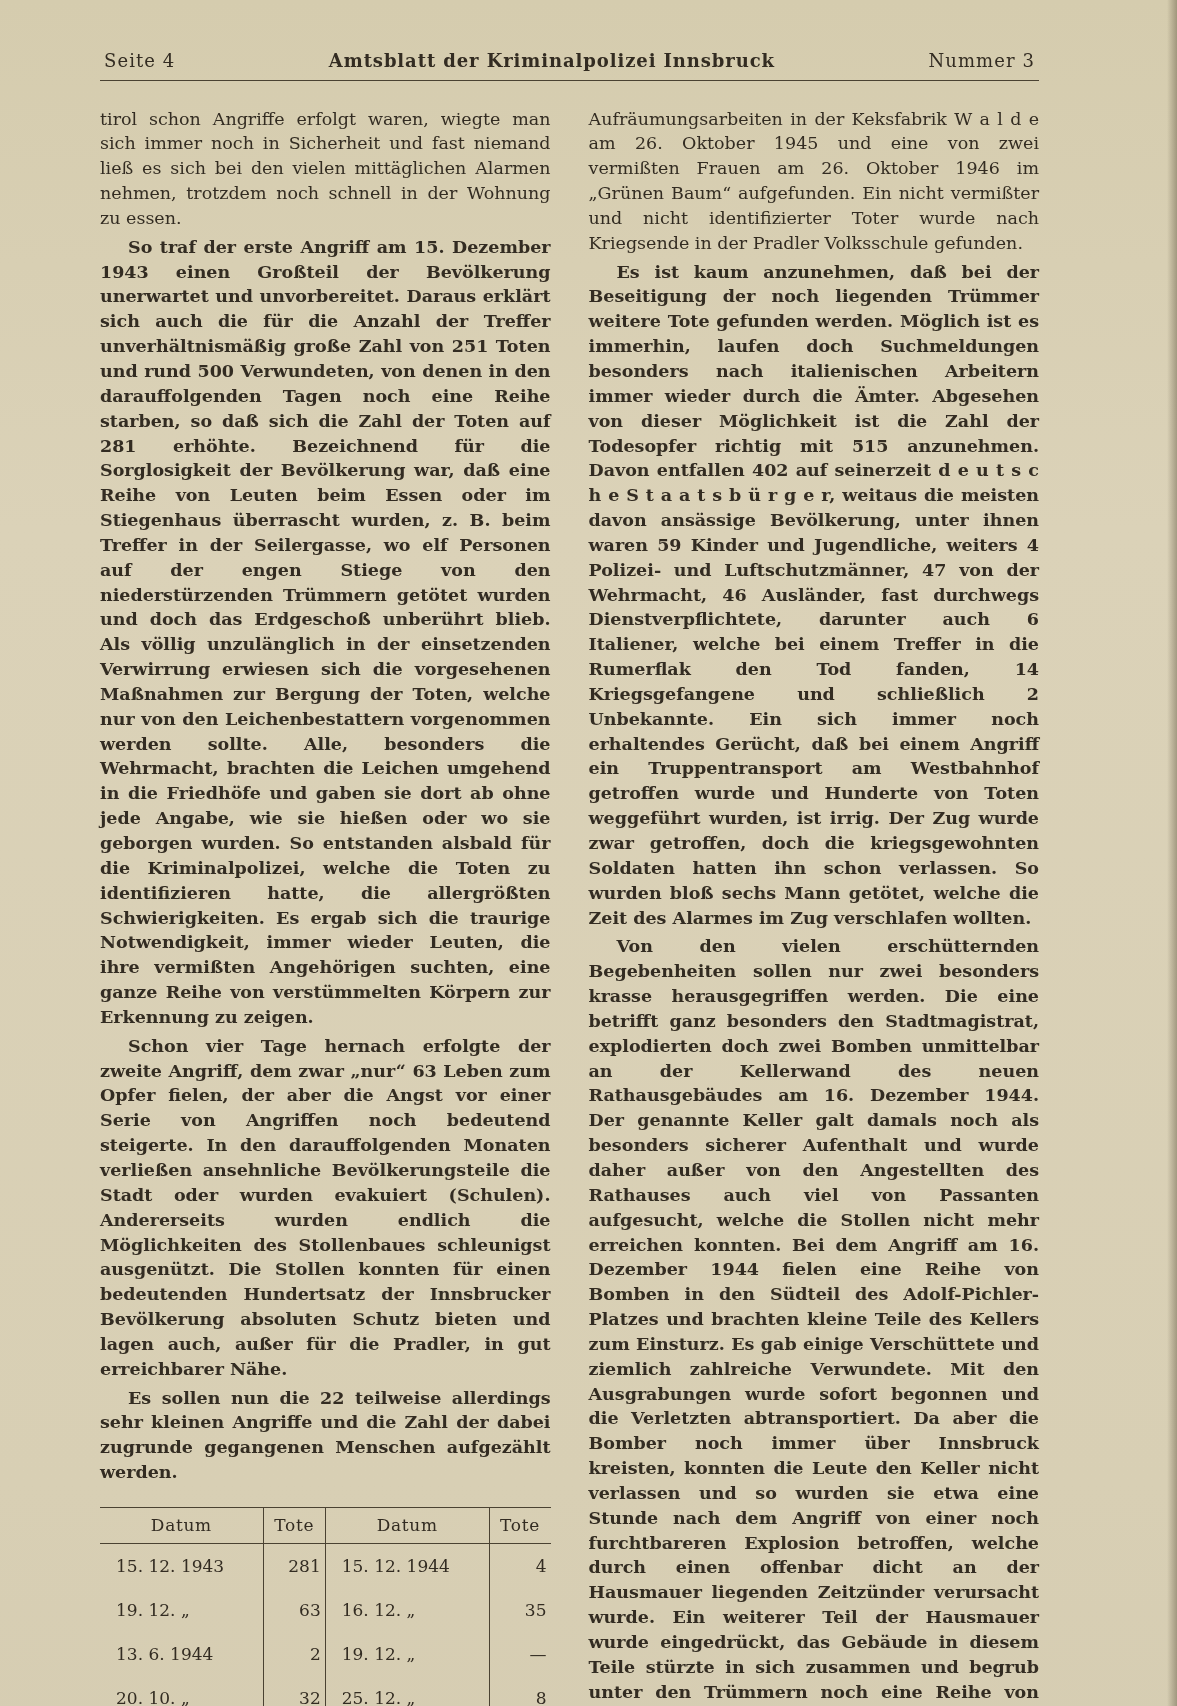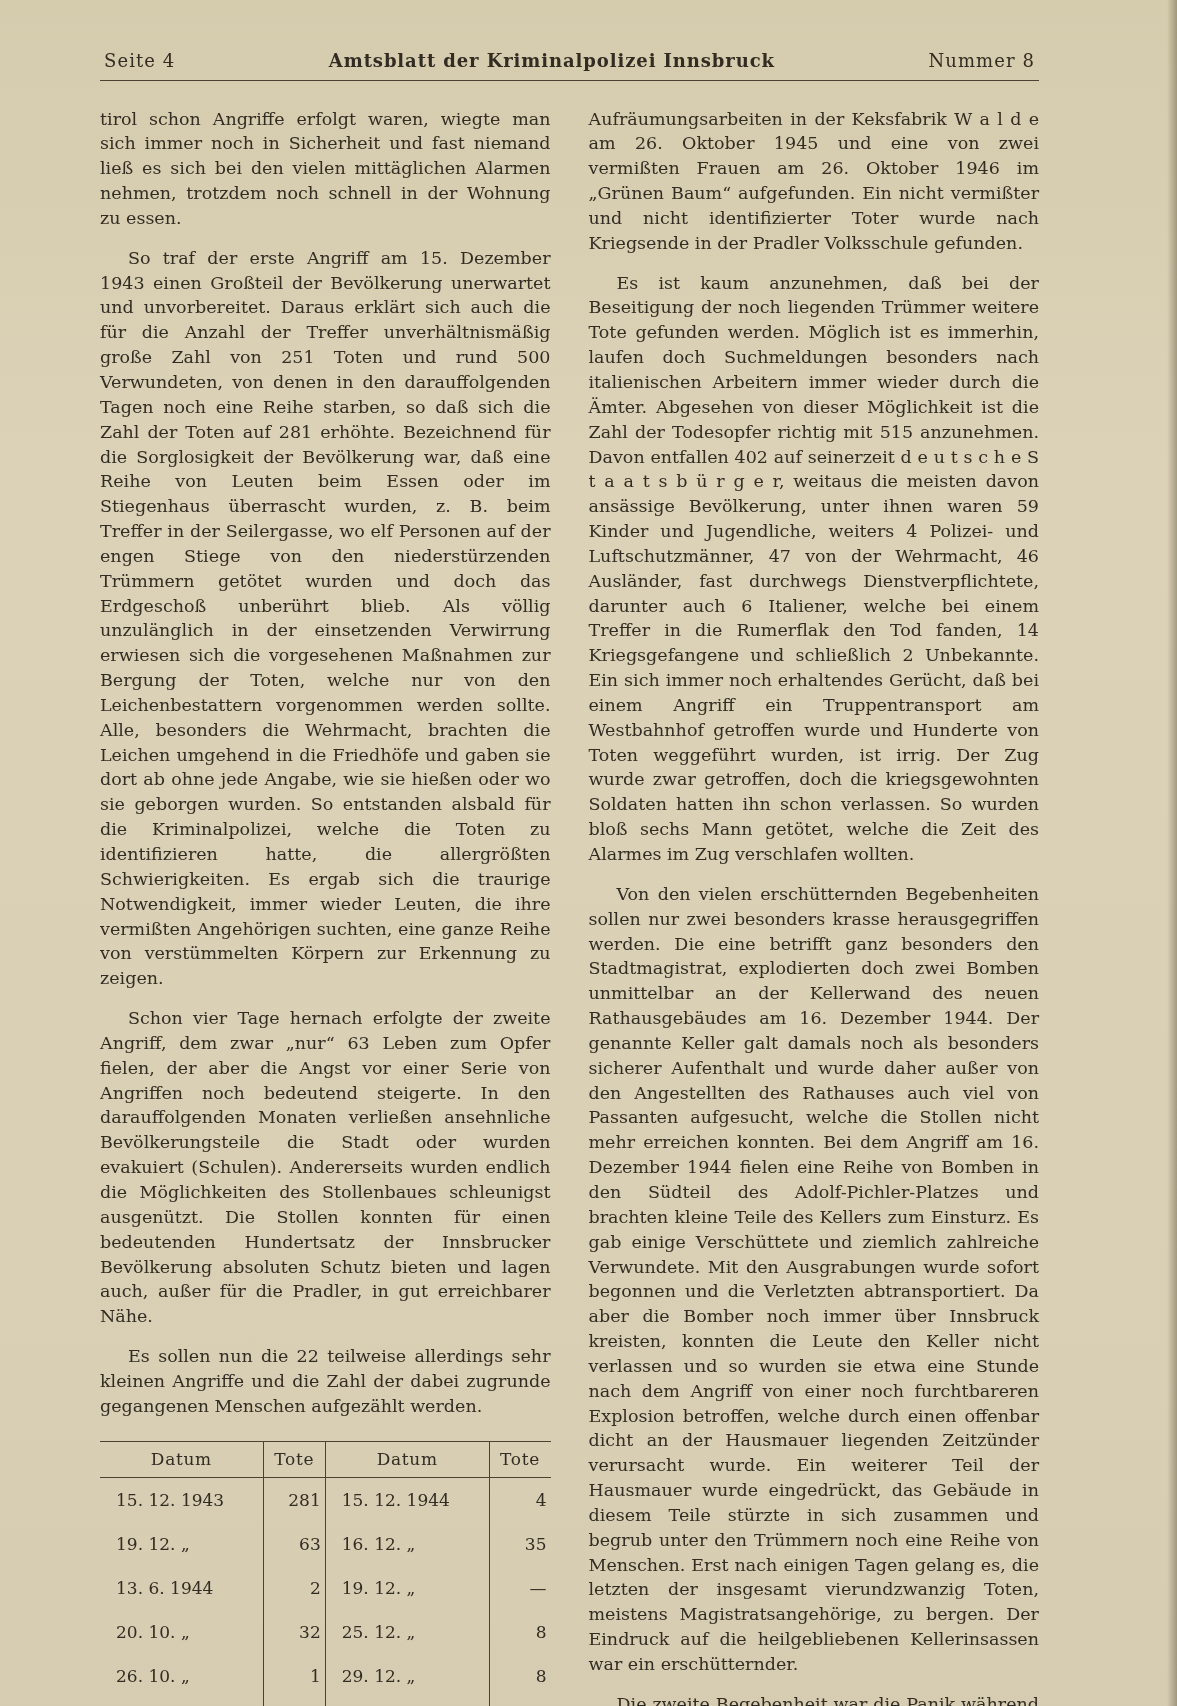--- a/index.html
+++ b/index.html
@@ -57,21 +57,22 @@
     text-align: justify;
     hyphens: auto;
   }
   .col p {
     margin: 0 0 2px 0;
   }
   .col p.indent {
     text-indent: 1.6em;
   }
   .col p.space-before {
-    margin-top: 15px;
+    margin-top: 4px;
+    font-weight: bold;
   }
   
   table.casualties {
     width: 100%;
     border-collapse: collapse;
     margin: 22px 0 20px 0;
     border-top: 1.3px solid #4a4232;
     font-size: 17px;
   }
   table.casualties th {
@@ -107,21 +108,21 @@
   }
 </style>
 </head>
 <body>
 
 <div class="page">
 
   <header class="masthead">
     <span>Seite 4</span>
     <span class="center">Amtsblatt der Kriminalpolizei Innsbruck</span>
-    <span>Nummer 8</span>
+    <span>Nummer 3</span>
   </header>
   <hr class="head-rule">
 
   <main class="columns">
 
     <div class="col">
       <p>tirol schon Angriffe erfolgt waren, wiegte man sich immer noch in Sicherheit und fast niemand ließ es sich bei den vielen mittäglichen Alarmen nehmen, trotzdem noch schnell in der Wohnung zu essen.</p>
       <p class="indent space-before">So traf der erste Angriff am 15. Dezember 1943 einen Großteil der Bevölkerung unerwartet und unvorbereitet. Daraus erklärt sich auch die für die Anzahl der Treffer unverhältnismäßig große Zahl von 251 Toten und rund 500 Verwundeten, von denen in den darauffolgenden Tagen noch eine Reihe starben, so daß sich die Zahl der Toten auf 281 erhöhte. Bezeichnend für die Sorglosigkeit der Bevölkerung war, daß eine Reihe von Leuten beim Essen oder im Stiegenhaus überrascht wurden, z. B. beim Treffer in der Seilergasse, wo elf Personen auf der engen Stiege von den niederstürzenden Trümmern getötet wurden und doch das Erdgeschoß unberührt blieb. Als völlig unzulänglich in der einsetzenden Verwirrung erwiesen sich die vorgesehenen Maßnahmen zur Bergung der Toten, welche nur von den Leichenbestattern vorgenommen werden sollte. Alle, besonders die Wehrmacht, brachten die Leichen umgehend in die Friedhöfe und gaben sie dort ab ohne jede Angabe, wie sie hießen oder wo sie geborgen wurden. So entstanden alsbald für die Kriminalpolizei, welche die Toten zu identifizieren hatte, die allergrößten Schwierigkeiten. Es ergab sich die traurige Notwendigkeit, immer wieder Leuten, die ihre vermißten Angehörigen suchten, eine ganze Reihe von verstümmelten Körpern zur Erkennung zu zeigen.</p>
       <p class="indent space-before">Schon vier Tage hernach erfolgte der zweite Angriff, dem zwar „nur“ 63 Leben zum Opfer fielen, der aber die Angst vor einer Serie von Angriffen noch bedeutend steigerte. In den darauffolgenden Monaten verließen ansehnliche Bevölkerungsteile die Stadt oder wurden evakuiert (Schulen). Andererseits wurden endlich die Möglichkeiten des Stollenbaues schleunigst ausgenützt. Die Stollen konnten für einen bedeutenden Hundertsatz der Innsbrucker Bevölkerung absoluten Schutz bieten und lagen auch, außer für die Pradler, in gut erreichbarer Nähe.</p>
       <p class="indent space-before">Es sollen nun die 22 teilweise allerdings sehr kleinen Angriffe und die Zahl der dabei zugrunde gegangenen Menschen aufgezählt werden.</p>

